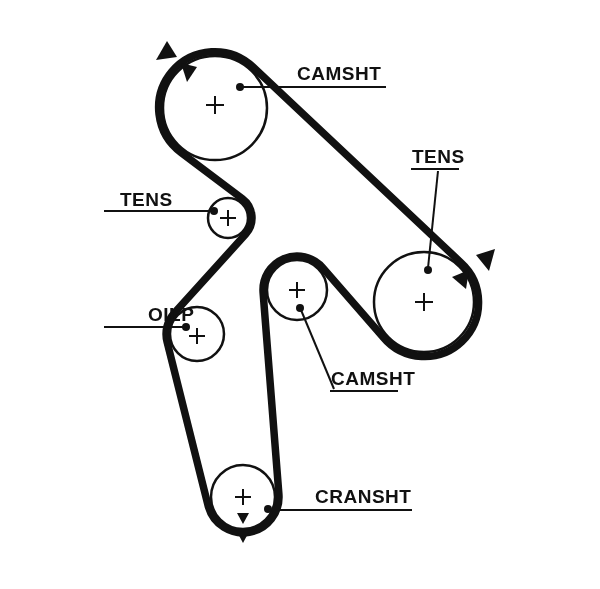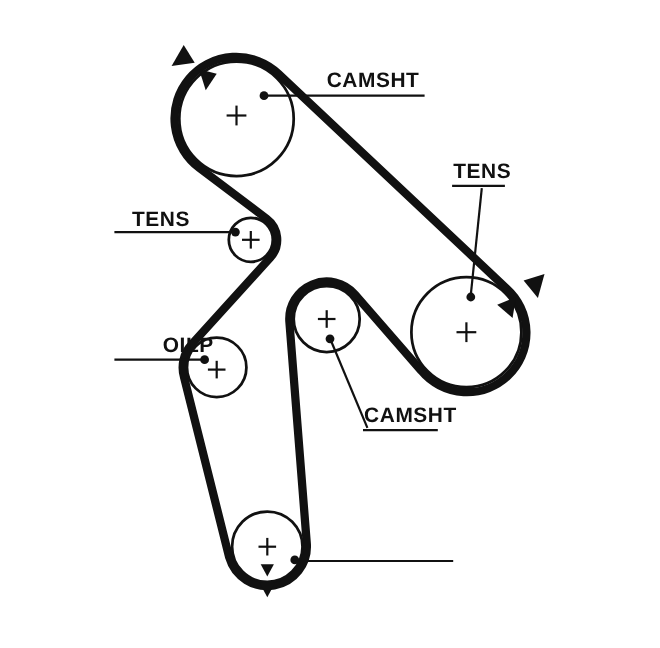--- a/index.html
+++ b/index.html
@@ -110,15 +110,16 @@
       <polygon points="469,270 466,289 452,277"></polygon>
       <polygon points="237,513 249,513 243,524"></polygon>
       <polygon points="236,530 250,530 243,543"></polygon>
     </g>
   </svg>
 
   <div class="pulley-label" style="left:297px; top:63px;">CAMSHT</div>
   <div class="pulley-label" style="left:120px; top:189px;">TENS</div>
   <div class="pulley-label" style="left:104px; top:304px;margin-left:44px;">OILP</div>
   <div class="pulley-label" style="left:331px; top:368px;">CAMSHT</div>
+  <div class="pulley-label" style="left:315px; top:486px;">CRANSHT</div>
   <div class="pulley-label" style="left:412px; top:146px;">TENS</div>
 
 </div>
 
 </body></html>

